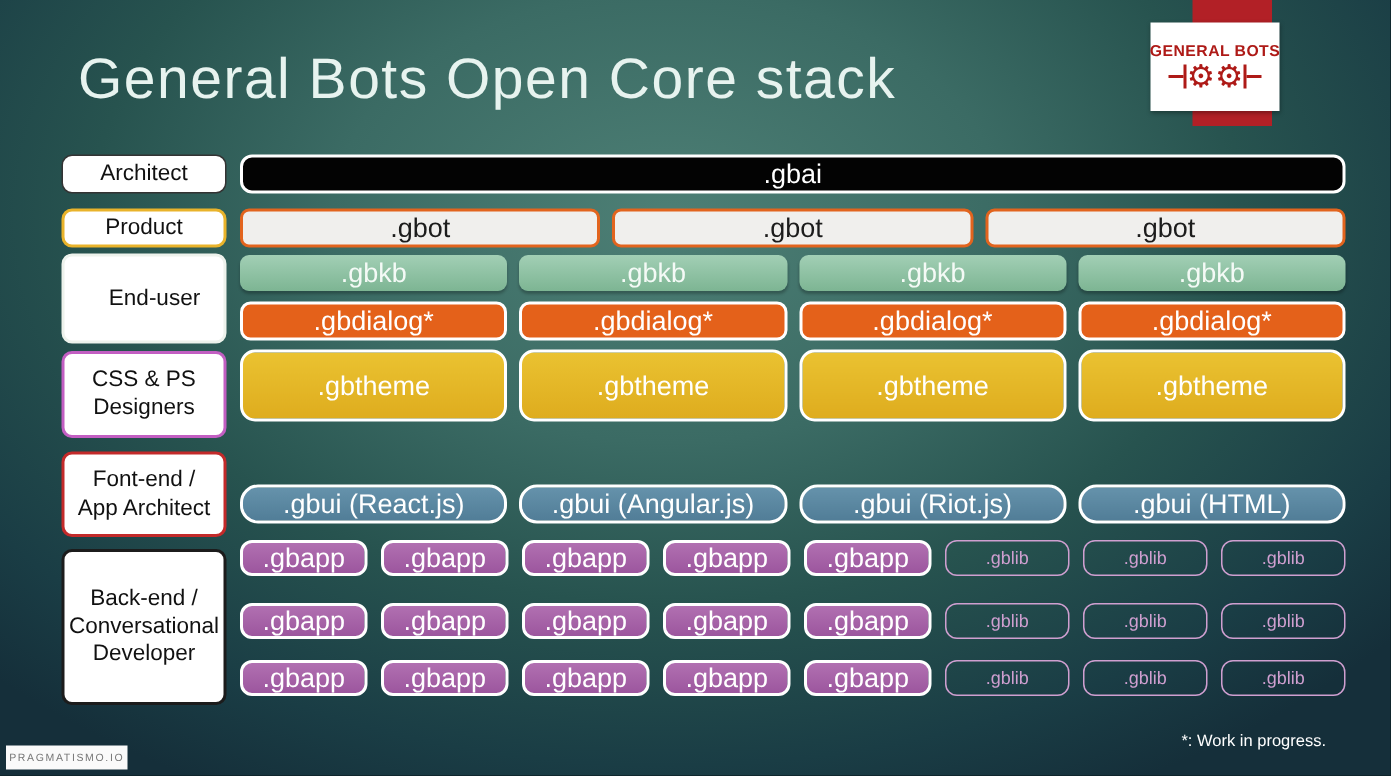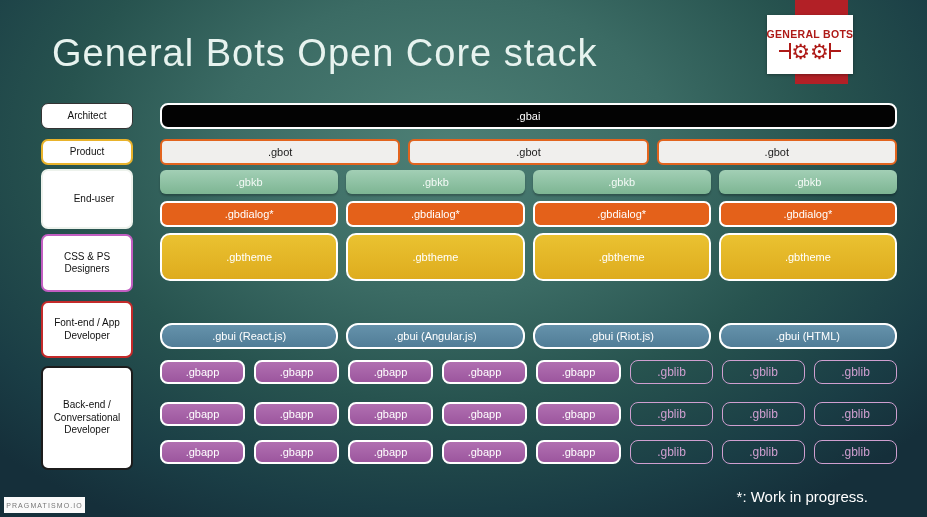--- a/index.html
+++ b/index.html
@@ -20,35 +20,35 @@
     display:flex;flex-direction:column;align-items:center;justify-content:center;gap:1px;
     box-shadow:0 1px 3px rgba(0,0,0,.35);
   }
   .logo-brand{color:#ae1a17;font-weight:bold;font-size:10.5px;letter-spacing:.3px;white-space:nowrap;}
   .logo-gears{display:flex;align-items:center;color:#ae1a17;}
   .gear{font-size:21px;line-height:1;}
   .g-bar{width:2px;height:16px;background:#ae1a17;}
   .g-line{width:10px;height:2px;background:#ae1a17;}
   
   .role{
-    position:absolute;left:41px;width:92px;background:#ffffff;border-radius:7px;
+    position:absolute;left:41px;width:110px;background:#ffffff;border-radius:7px;
     display:flex;align-items:center;justify-content:center;text-align:center;
-    color:#111;font-size:10px;line-height:1.25;box-sizing:border-box;padding:2px 5px;
+    color:#111;font-size:15px;line-height:1.25;box-sizing:border-box;padding:2px 5px;
   }
   .r0{top:103px;height:26px;border:1.5px solid #333333;}
   .r1{top:139px;height:26px;border:2px solid #e9b32b;}
   .r2{top:169px;height:60px;border:2px solid #edf2ec;padding-left:19px;}
   .r3{top:234px;height:58px;border:2px solid #c25ec2;}
   .r4{top:301px;height:57px;border:2px solid #c32a2a;}
   .r5{top:366px;height:104px;border:2px solid #1c1c1c;}
   
   .row{position:absolute;left:160px;width:737px;display:flex;gap:8px;}
   .box{
     flex:1;display:flex;align-items:center;justify-content:center;
-    box-sizing:border-box;font-size:11px;white-space:nowrap;
+    box-sizing:border-box;font-size:18px;white-space:nowrap;
   }
   .row-gbai{top:103px;height:26px;}
   .row-gbot{top:139px;height:26px;}
   .row-gbkb{top:170px;height:24px;}
   .row-gbdialog{top:201px;height:26px;}
   .row-gbtheme{top:233px;height:48px;}
   .row-gbui{top:292px;height:57px;}
   .row-apps0{top:360px;height:24px;gap:9px;}
   .row-apps1{top:402px;height:24px;gap:9px;}
   .row-apps2{top:440px;height:24px;gap:9px;}
@@ -61,21 +61,21 @@
   .gbui{background:linear-gradient(180deg,#6592ab,#517d97);border:2.5px solid #fff;border-radius:12px;color:#fff;margin-top:31px;}
   .gbapp{background:linear-gradient(180deg,#b170b1,#9c569e);border:2px solid #fff;border-radius:8px;color:#fff;}
   .gblib{background:transparent;border:1.5px solid #cf9fd0;border-radius:8px;color:#cf9fd0;font-size:12px;}
   
   .pragma{
     position:absolute;left:4px;top:497px;width:81px;height:16px;background:#fafafa;
     display:flex;align-items:center;justify-content:center;font-size:7px;
     letter-spacing:1.1px;color:#777;white-space:nowrap;
   }
   .caption{position:absolute;left:89px;top:486px;font-size:22px;color:#0e2127;white-space:nowrap;}
-  .footnote{position:absolute;right:59px;top:488px;font-size:15px;color:#ffffff;white-space:nowrap;}
+  .footnote{position:absolute;right:43px;top:488px;font-size:11px;color:#ffffff;white-space:nowrap;}
 </style>
 </head>
 <body>
 
 <div class="slide">
 
   <div class="title">General Bots Open Core stack</div>
 
   <div class="ribbon"></div>
   <div class="logo-card">
@@ -87,21 +87,21 @@
       <span class="gear">⚙</span>
       <span class="g-bar"></span>
       <span class="g-line"></span>
     </div>
   </div>
 
   <div class="role r0">Architect</div>
   <div class="role r1">Product</div>
   <div class="role r2">End-user</div>
   <div class="role r3">CSS &amp; PS Designers</div>
-  <div class="role r4">Font-end / App Developer</div>
+  <div class="role r4">Font-end / App Architect</div>
   <div class="role r5">Back-end / Conversational Developer</div>
 
   <div class="row row-gbai">
     <div class="box gbai">.gbai</div>
   </div>
 
   <div class="row row-gbot">
     <div class="box gbot">.gbot</div>
     <div class="box gbot">.gbot</div>
     <div class="box gbot">.gbot</div>

